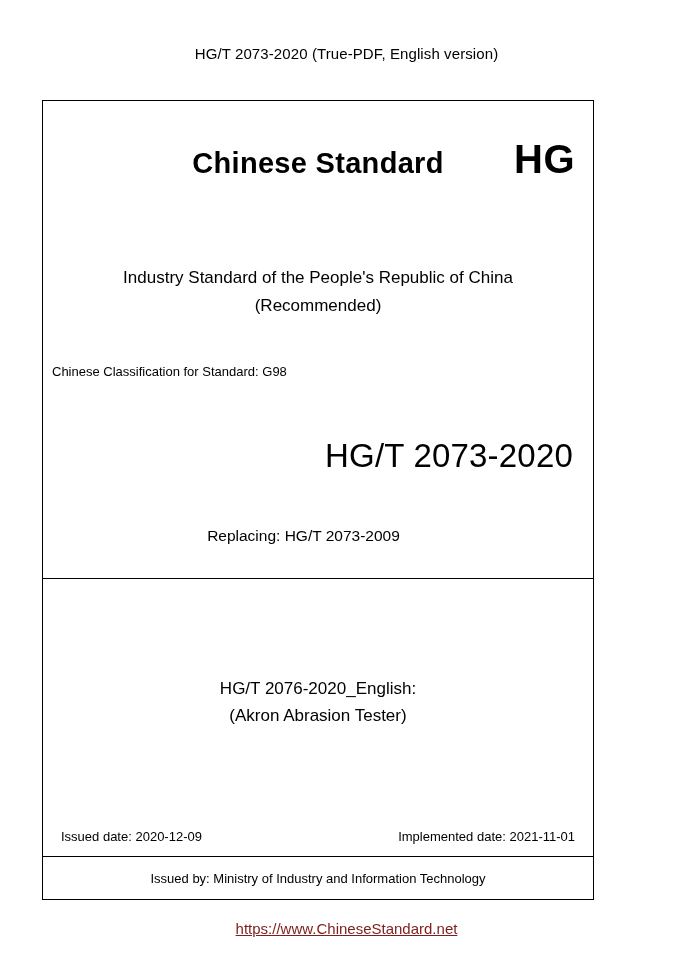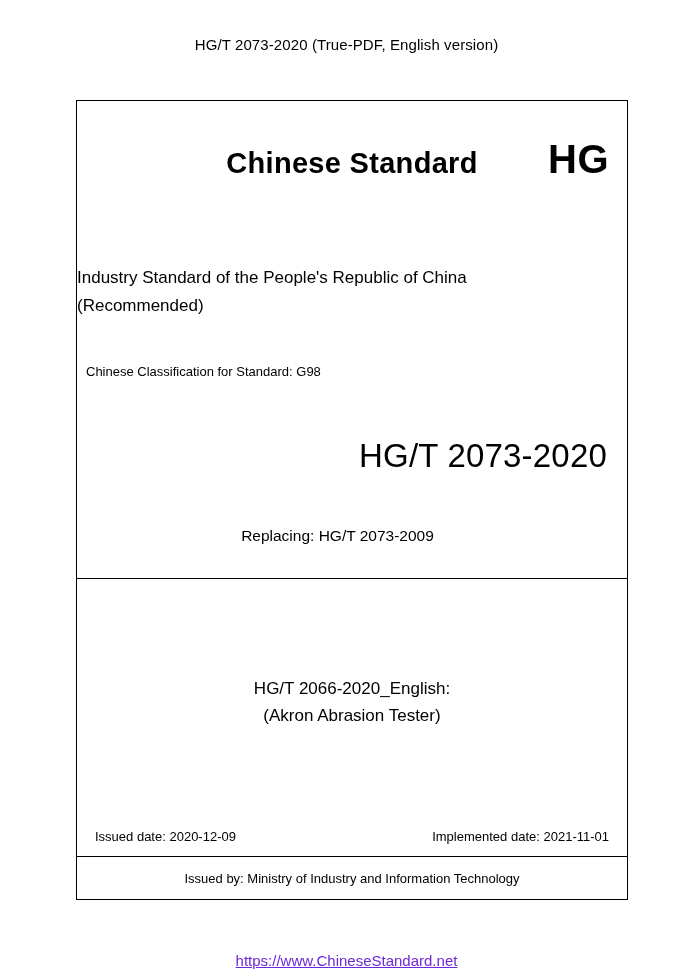--- a/index.html
+++ b/index.html
@@ -17,26 +17,26 @@
   }
   .page {
     width: 693px;
     height: 980px;
     position: relative;
     box-sizing: border-box;
   }
   .doc-header {
     text-align: center;
     font-size: 15px;
-    padding-top: 36px;
+    padding-top: 45px;
     letter-spacing: 0.1px;
   }
   .cover-box {
     position: absolute;
-    left: 76px;
+    left: 42px;
     top: 100px;
     width: 552px;
     border: 1.5px solid #000;
     box-sizing: border-box;
   }
   .section-top {
     position: relative;
     height: 478px;
     box-sizing: border-box;
     border-bottom: 1.5px solid #000;
@@ -57,21 +57,21 @@
   }
   .hg-logo {
     position: absolute;
     right: 18px;
     top: 36px;
     font-size: 40px;
     font-weight: bold;
     letter-spacing: 0.5px;
   }
   .industry-line {
-    text-align: left;
+    text-align: center;
     font-size: 17px;
     margin-top: 53px;
     line-height: 28px;
   }
   .classification {
     font-size: 13px;
     margin-top: 44px;
     margin-left: 9px;
   }
   .std-number {
@@ -117,23 +117,22 @@
     justify-content: center;
     font-size: 13px;
   }
   .site-link {
     position: absolute;
     left: 0;
     right: 0;
     top: 920px;
     text-align: center;
     font-size: 15px;
-    color: #6d28d9;
+    color: #7f1d1d;
     text-decoration: underline;
-    margin-top: 32px;
   }
 </style>
 </head>
 <body>
 
 <div class="page">
 
   <div class="doc-header">HG/T 2073-2020 (True-PDF, English version)</div>
 
   <div class="cover-box">
@@ -151,21 +150,21 @@
 
       <div class="classification">Chinese Classification for Standard: G98</div>
 
       <div class="std-number">HG/T 2073-2020</div>
 
       <div class="replacing">Replacing: HG/T 2073-2009</div>
     </div>
 
     <div class="section-mid">
       <div class="english-title">
-        <div>HG/T 2066-2020_English:</div>
+        <div>HG/T 2076-2020_English:</div>
         <div>(Akron Abrasion Tester)</div>
       </div>
       <div class="dates-row">
         <div>Issued date: 2020-12-09</div>
         <div>Implemented date: 2021-11-01</div>
       </div>
     </div>
 
     <div class="section-bottom">
       <div>Issued by: Ministry of Industry and Information Technology</div>

